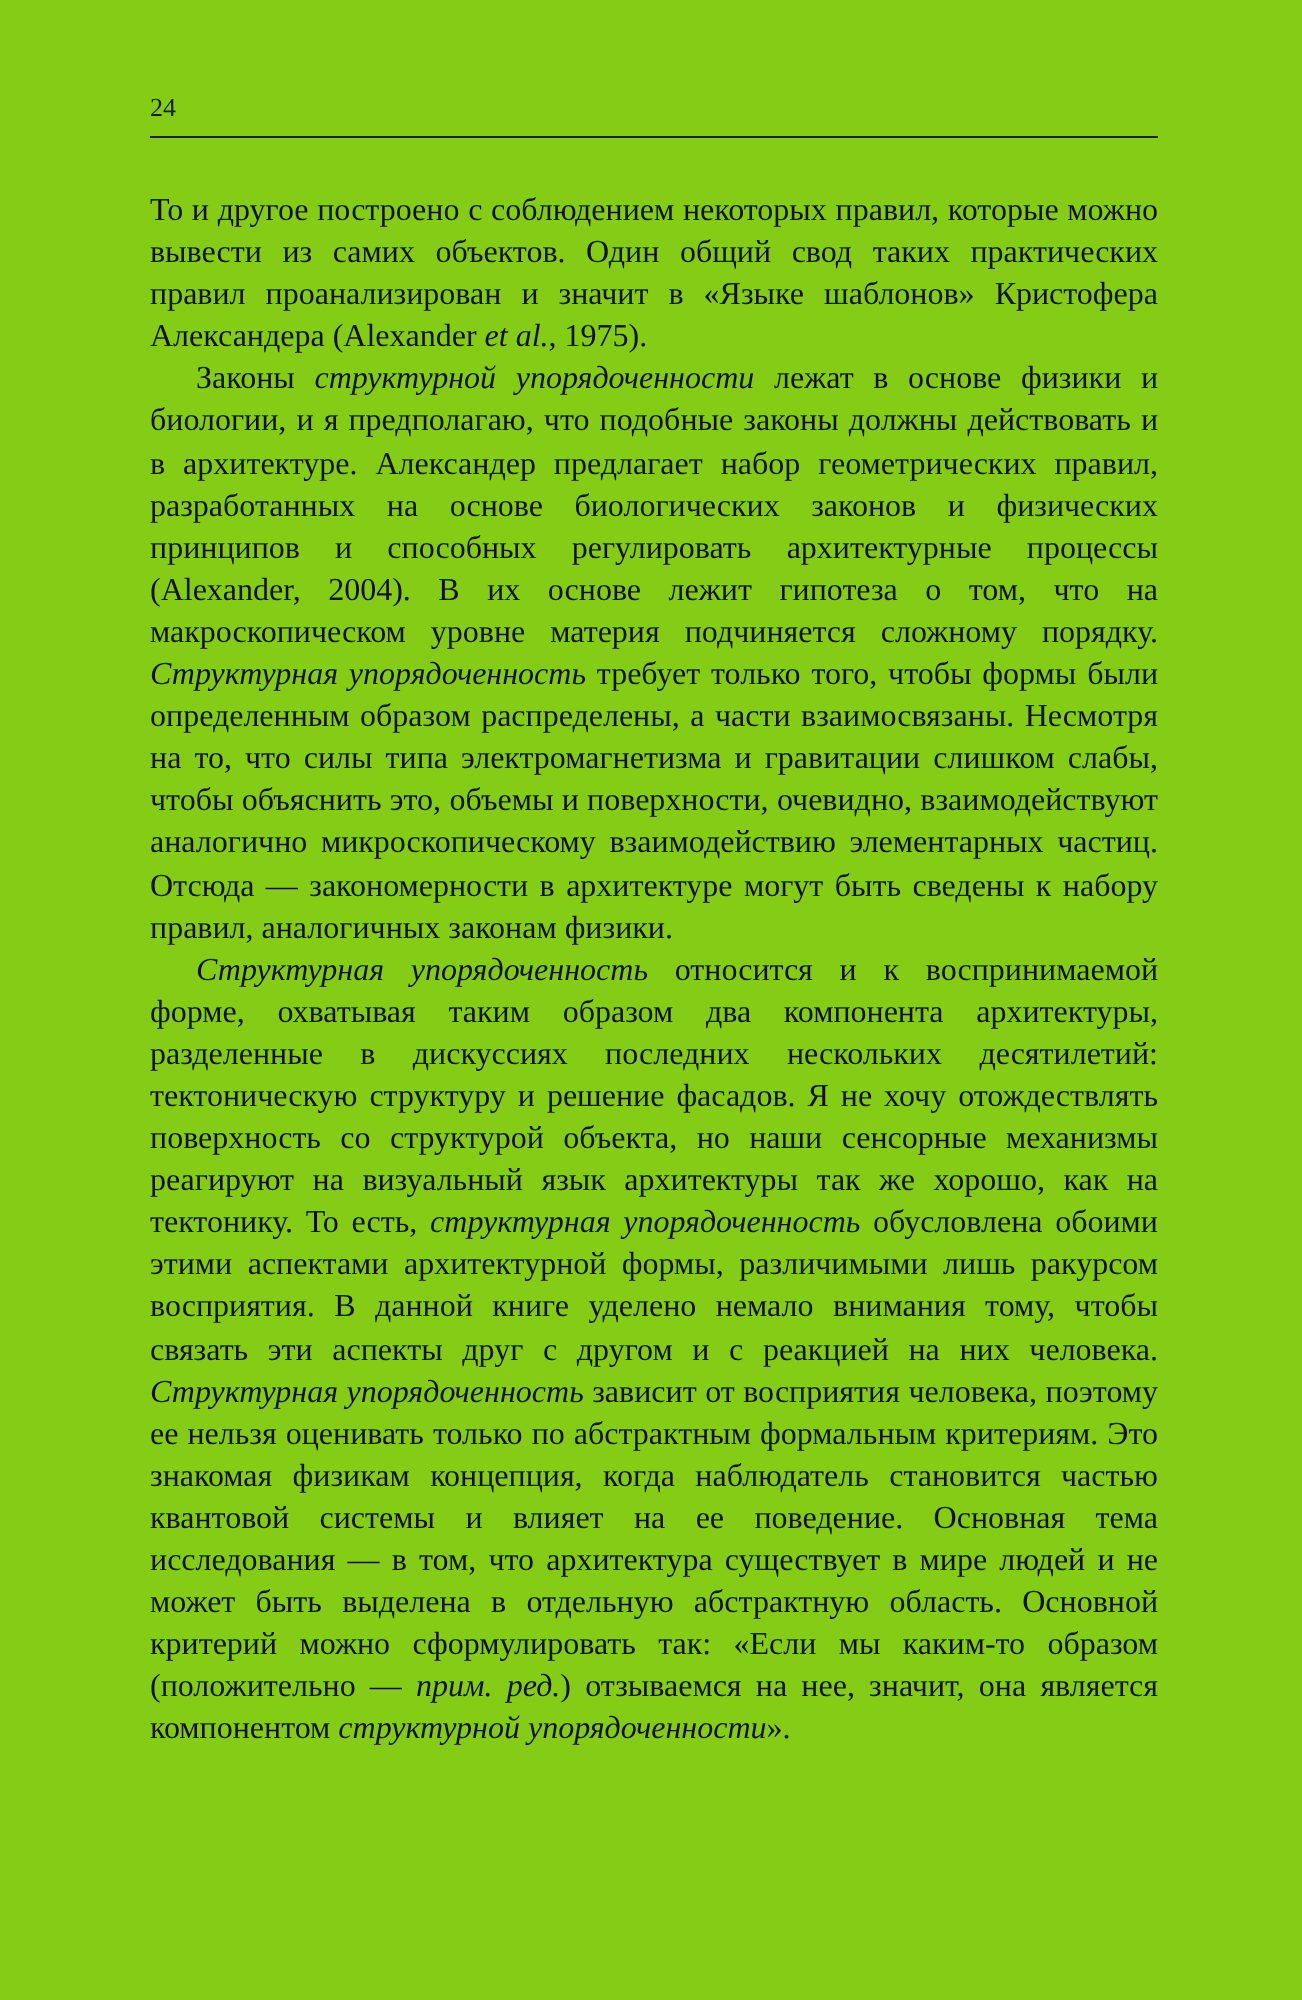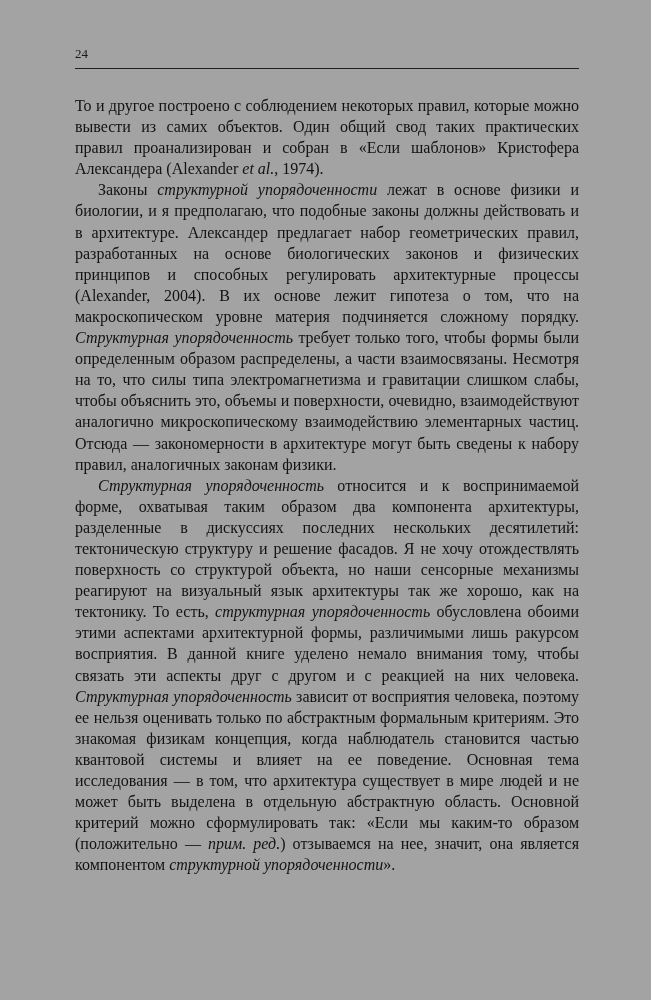--- a/index.html
+++ b/index.html
@@ -5,21 +5,21 @@
   html, body {
     margin: 0;
     padding: 0;
     background: #ffffff;
   }
   .page {
     position: relative;
     width: 651px;
     height: 1000px;
     margin: 0 auto;
-    background: #a3a3a3;
+    background: #84cc16;
     box-sizing: border-box;
     padding: 46px 72px 0 75px;
     font-family: "Liberation Serif", "DejaVu Serif", serif;
     color: #141414;
     overflow: hidden;
   }
   .running-head {
     display: flex;
     justify-content: space-between;
     align-items: baseline;
@@ -57,17 +57,17 @@
 </style>
 </head>
 <body>
 
 <div class="page">
   <div class="running-head">
     <span class="page-num">24</span>
   </div>
   <hr class="rule">
   <div class="body-text">
-      <p class="para"><span>То и другое построено с соблюдением некоторых правил, которые можно вывести из самих объектов. Один общий свод таких практических правил проанализирован и собран в «Если шаблонов» Кристофера Александера (Alexander </span><em>et al.</em><span>, 1974).</span></p>
+      <p class="para"><span>То и другое построено с соблюдением некоторых правил, которые можно вывести из самих объектов. Один общий свод таких практических правил проанализирован и значит в «Языке шаблонов» Кристофера Александера (Alexander </span><em>et al.</em><span>, 1975).</span></p>
       <p class="para indent"><span>Законы </span><em>структурной упорядоченности</em><span> лежат в основе физики и биологии, и я предполагаю, что подобные законы должны действовать и в архитектуре. Александер предлагает набор геометрических правил, разработанных на основе биологических законов и физических принципов и способных регулировать архитектурные процессы (Alexander, 2004). В их основе лежит гипотеза о том, что на макроскопическом уровне материя подчиняется сложному порядку. </span><em>Структурная упорядоченность</em><span> требует только того, чтобы формы были определенным образом распределены, а части взаимосвязаны. Несмотря на то, что силы типа электромагнетизма и гравитации слишком слабы, чтобы объяснить это, объемы и поверхности, очевидно, взаимодействуют аналогично микроскопическому взаимодействию элементарных частиц. Отсюда — закономерности в архитектуре могут быть сведены к набору правил, аналогичных законам физики.</span></p>
       <p class="para indent"><em>Структурная упорядоченность</em><span> относится и к воспринимаемой форме, охватывая таким образом два компонента архитектуры, разделенные в дискуссиях последних нескольких десятилетий: тектоническую структуру и решение фасадов. Я не хочу отождествлять поверхность со структурой объекта, но наши сенсорные механизмы реагируют на визуальный язык архитектуры так же хорошо, как на тектонику. То есть, </span><em>структурная упорядоченность</em><span> обусловлена обоими этими аспектами архитектурной формы, различимыми лишь ракурсом восприятия. В данной книге уделено немало внимания тому, чтобы связать эти аспекты друг с другом и с реакцией на них человека. </span><em>Структурная упорядоченность</em><span> зависит от восприятия человека, поэтому ее нельзя оценивать только по абстрактным формальным критериям. Это знакомая физикам концепция, когда наблюдатель становится частью квантовой системы и влияет на ее поведение. Основная тема исследования — в том, что архитектура существует в мире людей и не может быть выделена в отдельную абстрактную область. Основной критерий можно сформулировать так: «Если мы каким-то образом (положительно — </span><em>прим. ред.</em><span>) отзываемся на нее, значит, она является компонентом </span><em>структурной упорядоченности</em><span>».</span></p>
     </div>
 </div>
 
 </body></html>

